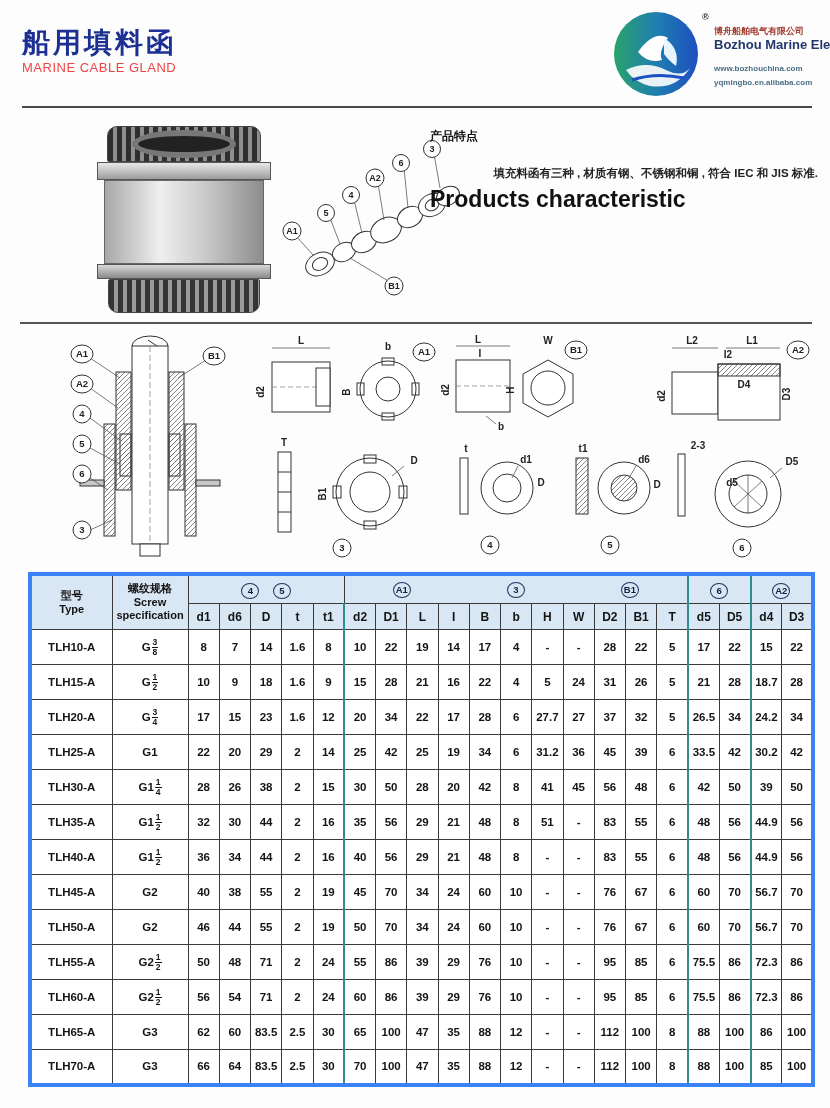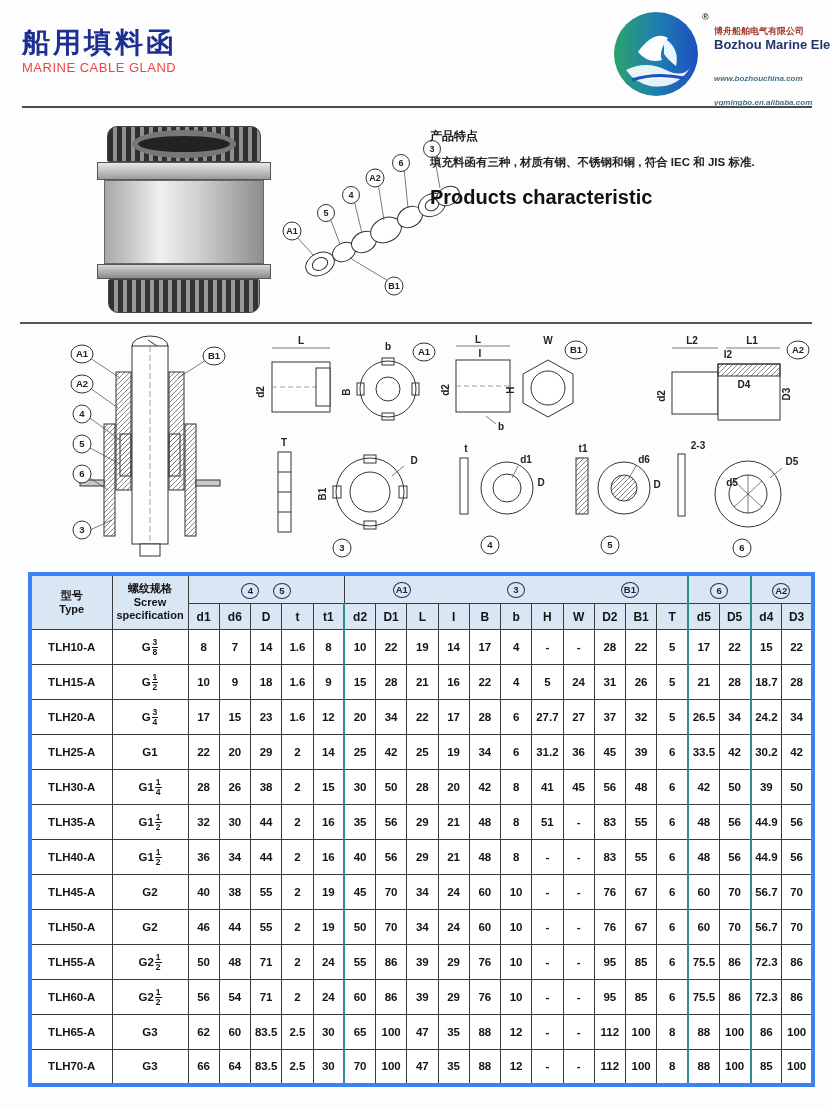--- a/index.html
+++ b/index.html
@@ -11,38 +11,38 @@
   .title-en{position:absolute;left:22px;top:60px;font-size:13px;font-weight:normal;color:#ef4444;letter-spacing:0.5px;}
   .hr1{position:absolute;left:22px;top:106px;width:790px;height:2px;background:#4a4a4a;}
   .hr2{position:absolute;left:20px;top:322px;width:792px;height:2px;background:#555;}
 
   .logo-box{position:absolute;left:610px;top:6px;width:220px;height:96px;}
   .logo-svg{position:absolute;left:0;top:2px;}
   .logo-r{position:absolute;left:92px;top:6px;font-size:9px;color:#333;font-weight:bold;}
   .logo-text{position:absolute;left:104px;top:20px;width:116px;line-height:1.25;}
   .lt-zh{font-size:9px;font-weight:bold;color:#a23a2e;white-space:nowrap;}
   .lt-en{font-size:13px;font-weight:bold;color:#23366e;white-space:nowrap;}
-  .lt-url{font-size:8px;font-weight:bold;color:#4a6f86;white-space:nowrap;margin-top:14px;font-style:italic;}
+  .lt-url{font-size:8px;font-weight:bold;color:#4a6f86;white-space:nowrap;margin-top:4px;}
   .lt-gap{height:6px;}
 
   
   .photo{position:absolute;left:84px;top:126px;width:200px;height:190px;display:flex;flex-direction:column;align-items:center;}
   .ph-capTop{width:152px;height:34px;border-radius:10px 10px 2px 2px;
     background:repeating-linear-gradient(90deg,#2e2e2e 0 5px,#8f8f8f 5px 9px);border:1px solid #444;}
   .ph-hole{width:92px;height:16px;background:#222;border-radius:50%;margin-top:-26px;margin-bottom:10px;box-shadow:0 0 0 6px #777;}
   .ph-ring{width:172px;height:16px;background:linear-gradient(180deg,#e8e8e8,#9c9c9c);border:1px solid #555;}
   .ph-body{width:158px;height:82px;background:linear-gradient(90deg,#a8a8a8,#efefef 35%,#cfcfcf 60%,#8d8d8d);border:1px solid #666;}
   .ph-ring2{width:172px;height:13px;background:linear-gradient(180deg,#d8d8d8,#8a8a8a);border:1px solid #555;}
   .ph-capBot{width:150px;height:32px;border-radius:2px 2px 10px 10px;
     background:repeating-linear-gradient(90deg,#343434 0 5px,#9a9a9a 5px 9px);border:1px solid #444;}
 
   
   .feat-zh-h{position:absolute;left:430px;top:128px;font-size:12px;font-weight:bold;color:#111;}
-  .feat-zh-b{position:absolute;left:430px;top:154px;width:388px;font-size:11.5px;font-weight:bold;color:#222;line-height:1.45;}
-  .feat-en-h{position:absolute;left:430px;top:186px;font-size:20px;font-weight:bold;color:#111;}
+  .feat-zh-b{position:absolute;left:430px;top:165px;width:388px;font-size:11.5px;font-weight:bold;color:#222;line-height:1.45;text-align:right;}
+  .feat-en-h{position:absolute;left:430px;top:186px;font-size:23px;font-weight:bold;color:#111;}
   .feat-en-b{position:absolute;left:430px;top:214px;width:390px;font-size:11.5px;font-weight:bold;color:#222;line-height:1.5;}
 
   
   .drawings{position:absolute;left:20px;top:332px;}
   .drawings text{font-family:"Liberation Sans",sans-serif;font-size:10px;font-weight:bold;fill:#222;}
   .drawings .callout-txt{font-size:9.5px;}
   .dline{stroke:#333;stroke-width:1;fill:none;}
   .dthin{stroke:#444;stroke-width:0.7;fill:none;}
 
   

